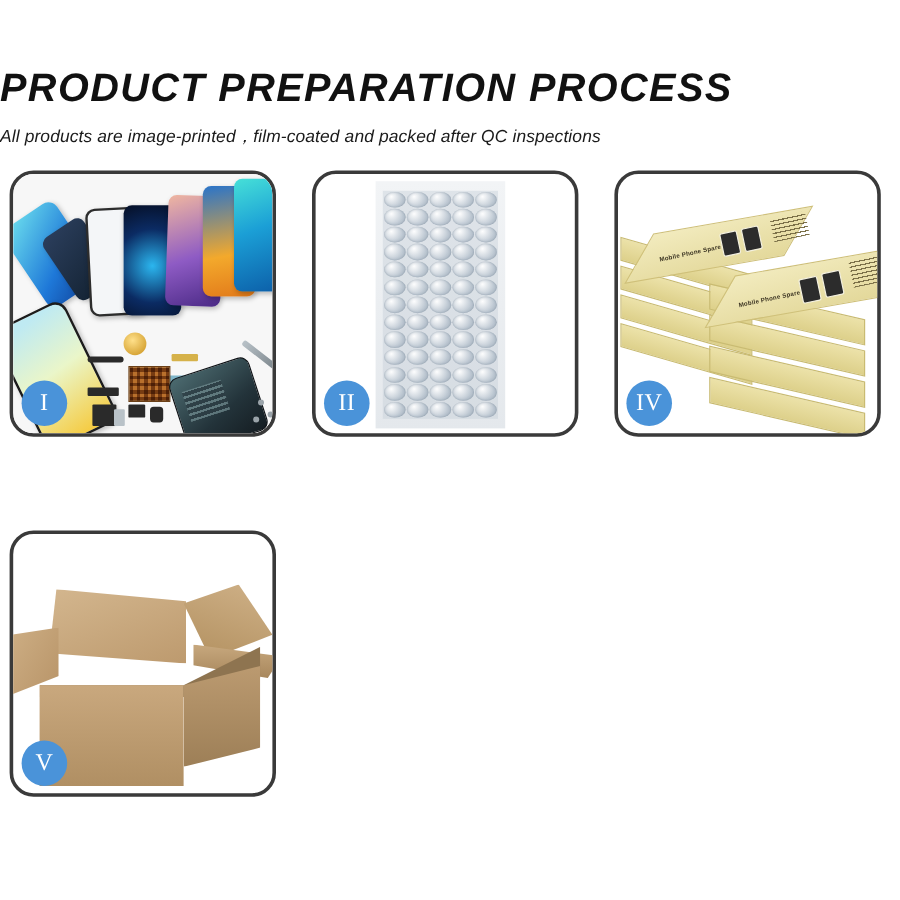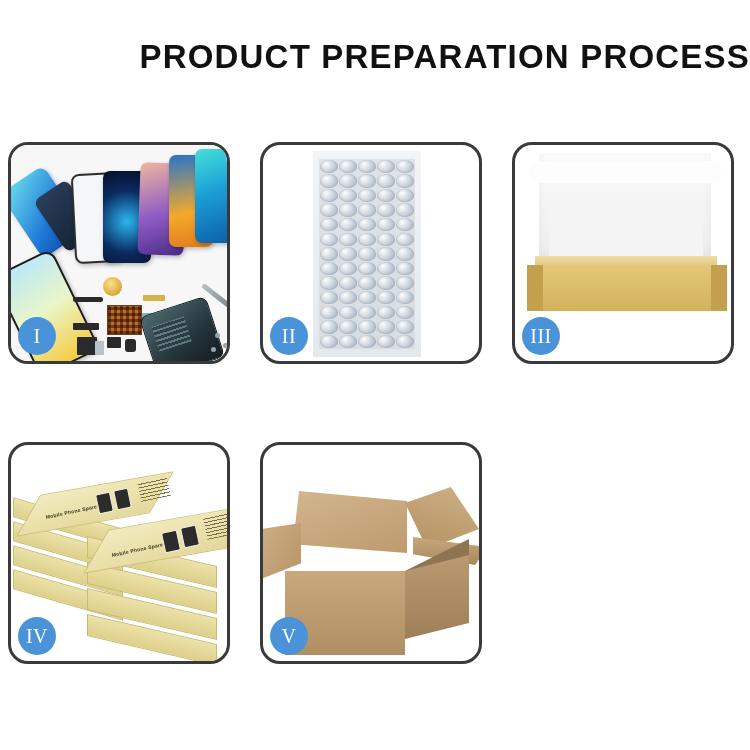--- a/index.html
+++ b/index.html
@@ -1,21 +1,21 @@
 <!DOCTYPE html>
 <html><head>
 <meta charset="utf-8">
 <style>
   html,body{margin:0;padding:0;}
   body{
     width:750px;height:750px;background:#ffffff;
     font-family:"Liberation Sans", sans-serif;
     overflow:hidden;position:relative;
   }
-  .header{text-align:right;padding-top:40px;}
+  .header{text-align:left;padding-top:56px;font-style:italic;}
   .title{
     font-size:33px;font-weight:700;letter-spacing:1.2px;
     color:#111111;line-height:1.05;white-space:nowrap;
   }
   .subtitle{
     font-size:14.5px;color:#1a1a1a;margin-top:13px;
     letter-spacing:.1px;white-space:nowrap;
   }
   .grid{
     position:absolute;top:142px;left:8px;width:734px;
@@ -151,20 +151,21 @@
   .tape{position:absolute;left:34px;top:30px;width:150px;height:18px;
         background:linear-gradient(180deg,rgba(214,188,150,.9),rgba(190,160,120,.9));
         clip-path:polygon(40% 0,100% 34px,58% 100%,0 40px);opacity:.85;}
   .tab{position:absolute;width:14px;height:20px;background:#b2905f;opacity:.8;}
 </style>
 </head>
 <body>
 
 <div class="header">
   <div class="title">PRODUCT PREPARATION PROCESS</div>
+  <div class="subtitle">All products are image-printed，film-coated and packed after QC inspections</div>
 </div>
 
 <div class="grid">
 
   <div class="panel">
     <div class="stage p1">
       <div class="ph ph-a"></div>
       <div class="ph ph-b"></div>
       <div class="ph ph-glass"></div>
       <div class="ph ph-c"></div>
@@ -259,32 +260,20 @@
           <div class="bub"></div>
           <div class="bub"></div>
           <div class="bub"></div>
           <div class="bub"></div>
           <div class="bub"></div>
         </div>
     </div>
     <div class="badge">II</div>
   </div>
 
-  <div class="panel">
-    <div class="stage">
-      <div class="lid"></div>
-      <div class="lidflap"></div>
-      <div class="foam"></div>
-      <div class="innerbub"></div>
-      <div class="boxlow"></div>
-      <div class="boxend" style="left:12px;"></div>
-      <div class="boxend" style="left:196px;"></div>
-    </div>
-    <div class="badge">III</div>
-  </div>
 
   <div class="panel">
     <div class="stage">
       <div class="stackwrap">
 
         <div class="rbox" style="left:8px;top:58px;width:108px;height:18px;transform:skewY(16deg);"></div>
         <div class="rbox" style="left:8px;top:82px;width:108px;height:18px;transform:skewY(16deg);"></div>
         <div class="rbox" style="left:8px;top:106px;width:108px;height:18px;transform:skewY(16deg);"></div>
         <div class="rbox" style="left:8px;top:130px;width:108px;height:18px;transform:skewY(16deg);"></div>
 

